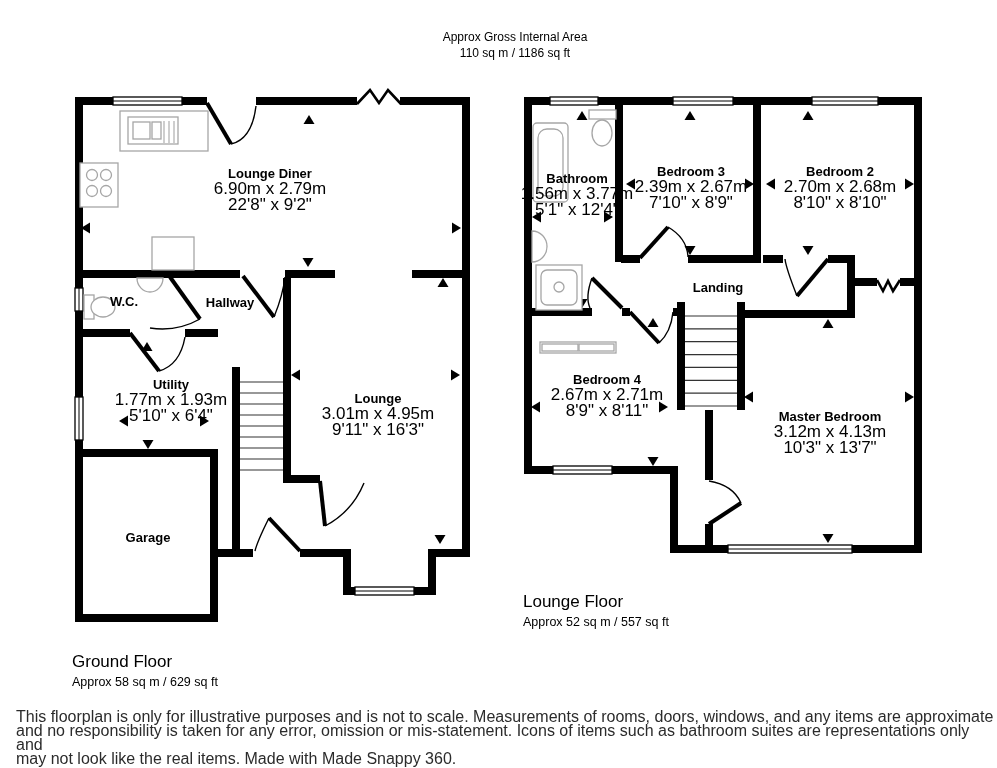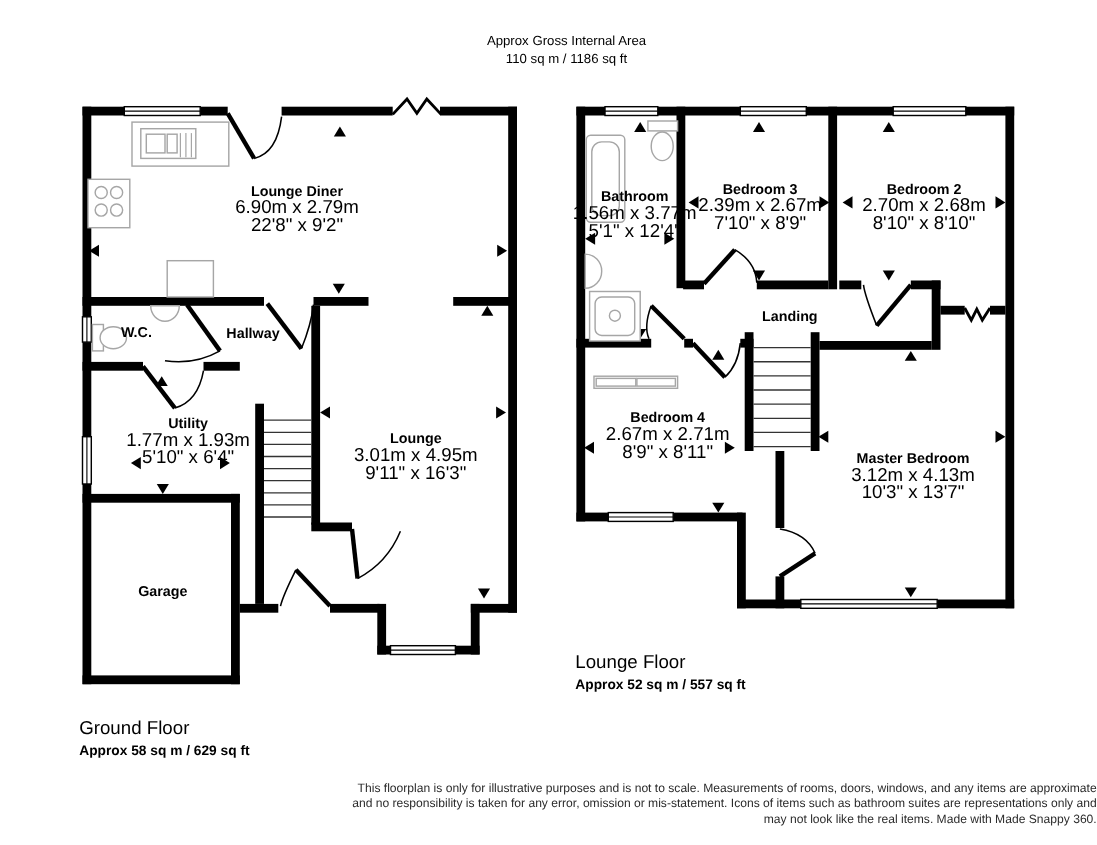--- a/index.html
+++ b/index.html
@@ -6,23 +6,23 @@
   body{width:997px;height:768px;position:relative;overflow:hidden;
        font-family:"Liberation Sans",sans-serif;color:#000;}
   #plan-svg{position:absolute;left:0;top:0;}
   .abs{position:absolute;white-space:nowrap;}
   .ctr{transform:translateX(-50%);text-align:center;}
   .room-label .rname{font-weight:bold;font-size:13px;line-height:15px;}
   .room-label .rdim{font-size:17px;line-height:15.5px;}
   .title-block{left:497px;top:29px;}
   .title-block .t1,.title-block .t2{font-weight:normal;font-size:12px;line-height:16px;margin-left:36px;}
   .floor-heading{font-size:17px;font-weight:400;}
-  .floor-area{font-size:12.5px;font-weight:bold;}
-  .disclaimer{left:0;right:0;top:710px;text-align:right;font-size:11px;
-              line-height:14px;color:#2b2b2b;white-space:normal;position:absolute;}
+  .floor-area{font-size:12.5px;font-weight:normal;}
+  .disclaimer{left:0;right:0;top:710px;text-align:left;font-size:16px;
+              line-height:14px;color:#2b2b2b;white-space:normal;position:absolute;padding-left:16px;}
 </style>
 </head>
 <body>
 
 <svg id="plan-svg" width="997" height="768">
     <rect x="75" y="97" width="38" height="8" fill="#000000"></rect>
     <rect x="182" y="97" width="25" height="8" fill="#000000"></rect>
     <rect x="256" y="97" width="101" height="8" fill="#000000"></rect>
     <rect x="400" y="97" width="70" height="8" fill="#000000"></rect>
     <rect x="462" y="97" width="8" height="460" fill="#000000"></rect>

